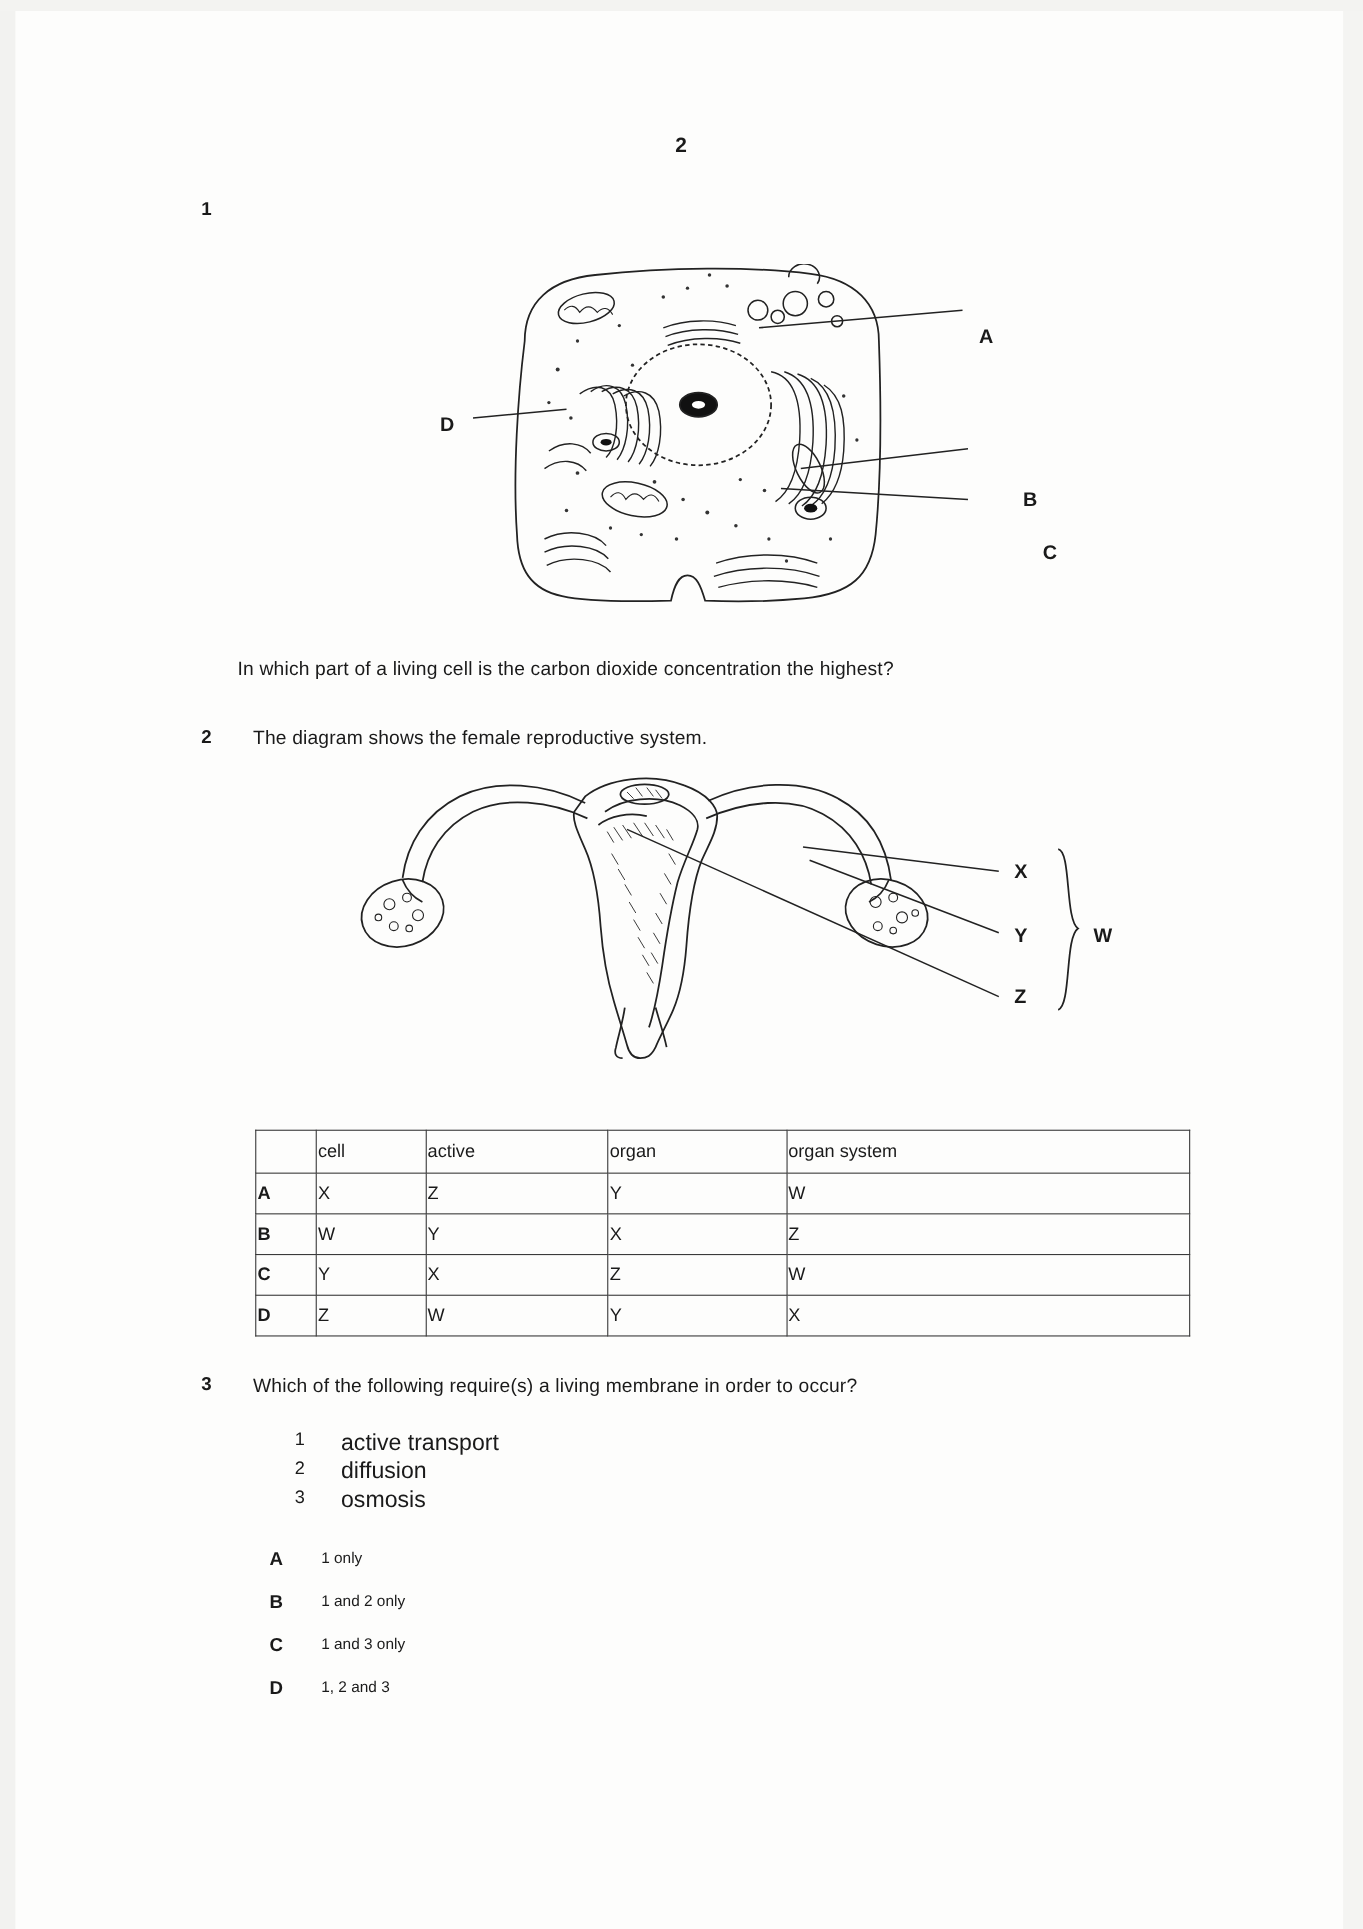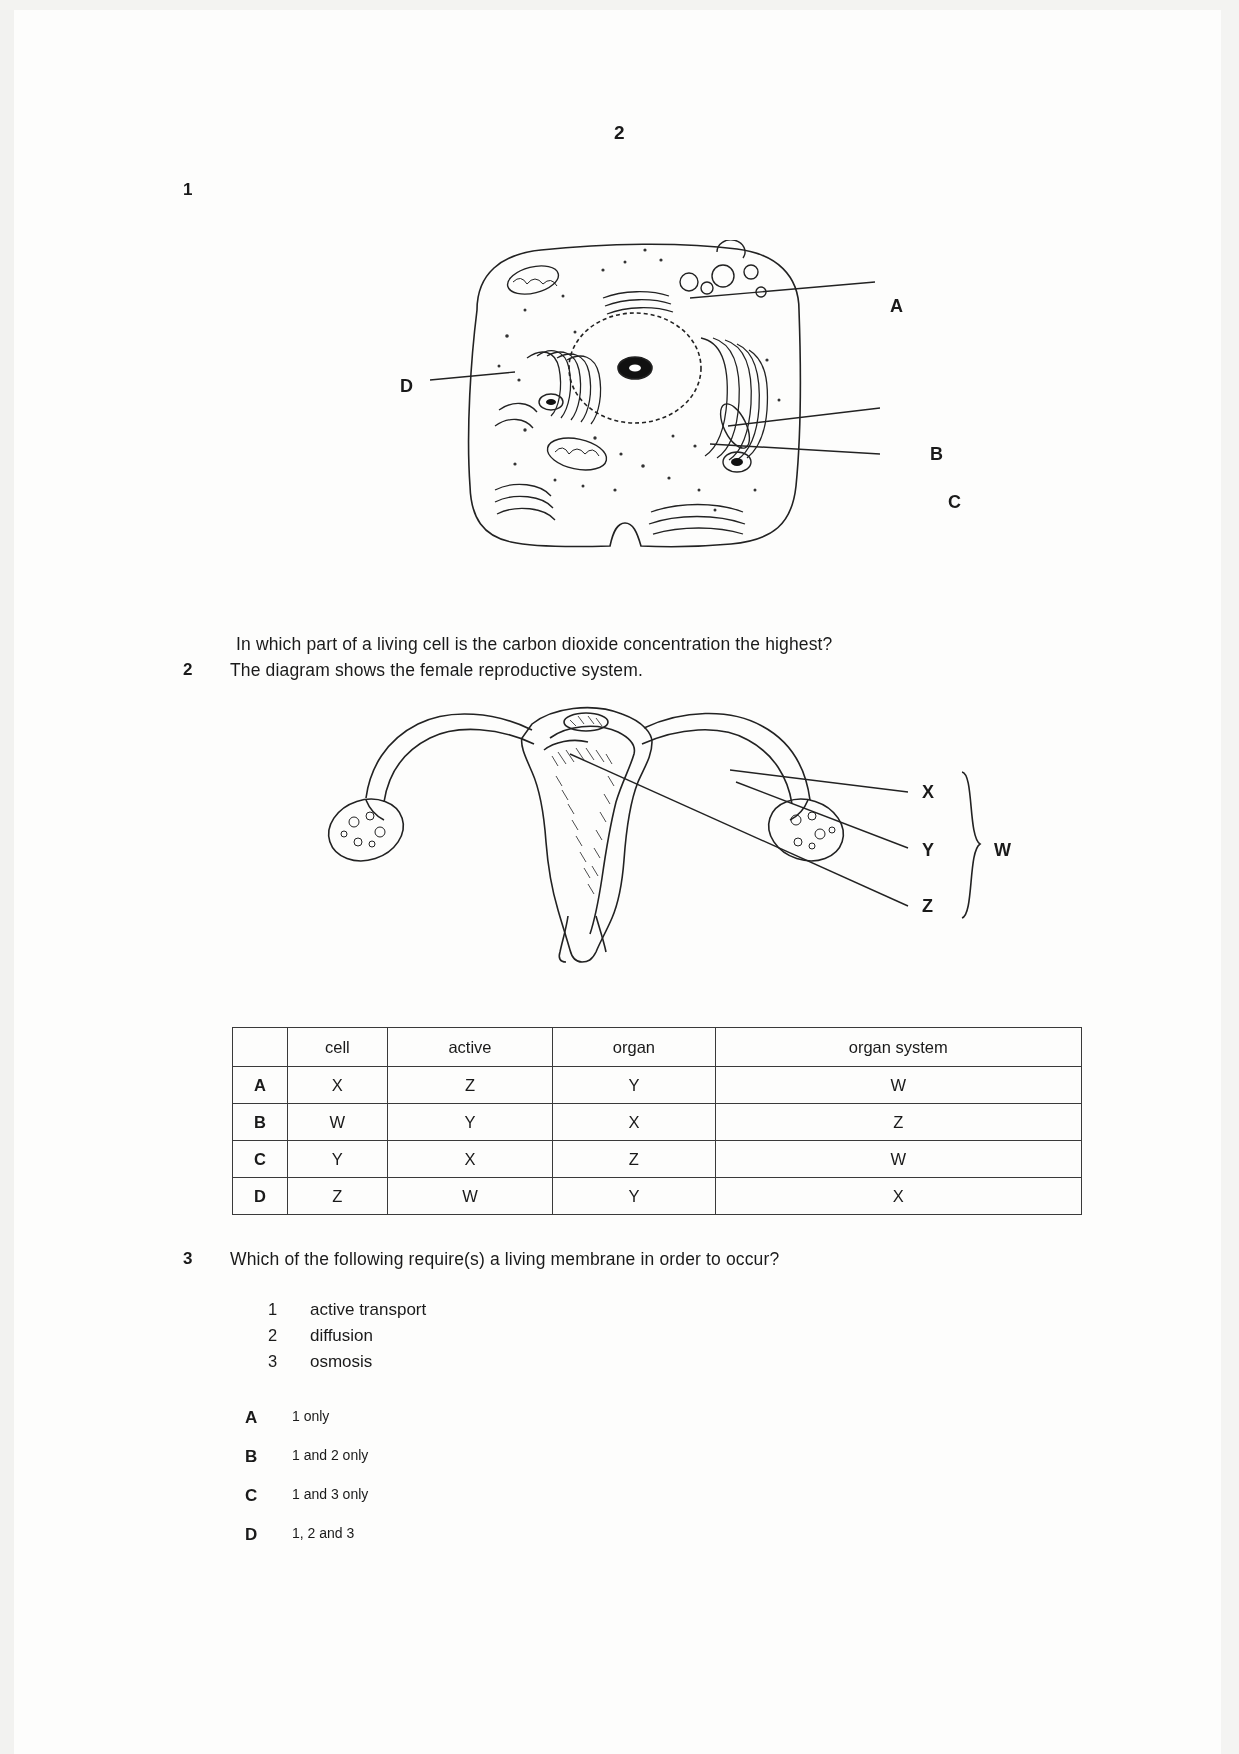--- a/index.html
+++ b/index.html
@@ -57,21 +57,21 @@
   }
   .q-text {
     position: absolute;
     font-size: 17.5px;
     letter-spacing: 0.15px;
   }
 
   
   #q1-num { left: 183px; top: 180px; }
   #q1-text { left: 230px; top: 180px; }
-  #q1-sub { left: 236px; top: 598px; margin-top: 36px; }
+  #q1-sub { left: 216px; top: 598px; }
 
   .cellfig {
     position: absolute;
     left: 455px;
     top: 240px;
     width: 360px;
     height: 330px;
   }
   .labelchar {
     position: absolute;
@@ -112,21 +112,21 @@
   .ans-table {
     position: absolute;
     left: 232px;
     top: 1027px;
     width: 850px;
     border-collapse: collapse;
     font-size: 16.5px;
   }
   .ans-table td, .ans-table th {
     border: 1px solid #3a3a3a;
-    text-align: center;
+    text-align: left;
     height: 34px;
     font-weight: normal;
   }
   .ans-table thead th {
     height: 36px;
   }
   .ans-table .rowlabel {
     width: 52px;
     font-weight: bold;
     border-left: 1px solid #3a3a3a;
@@ -142,21 +142,21 @@
   #q3-text { left: 230px; top: 1249px; }
 
   .sublist-num {
     position: absolute;
     left: 268px;
     font-size: 16.5px;
   }
   .sublist-text {
     position: absolute;
     left: 310px;
-    font-size: 17px;
+    font-size: 21px;
   }
   .opt-letter {
     position: absolute;
     left: 245px;
     font-size: 17px;
     font-weight: bold;
   }
   .opt-text {
     position: absolute;
     left: 292px;

